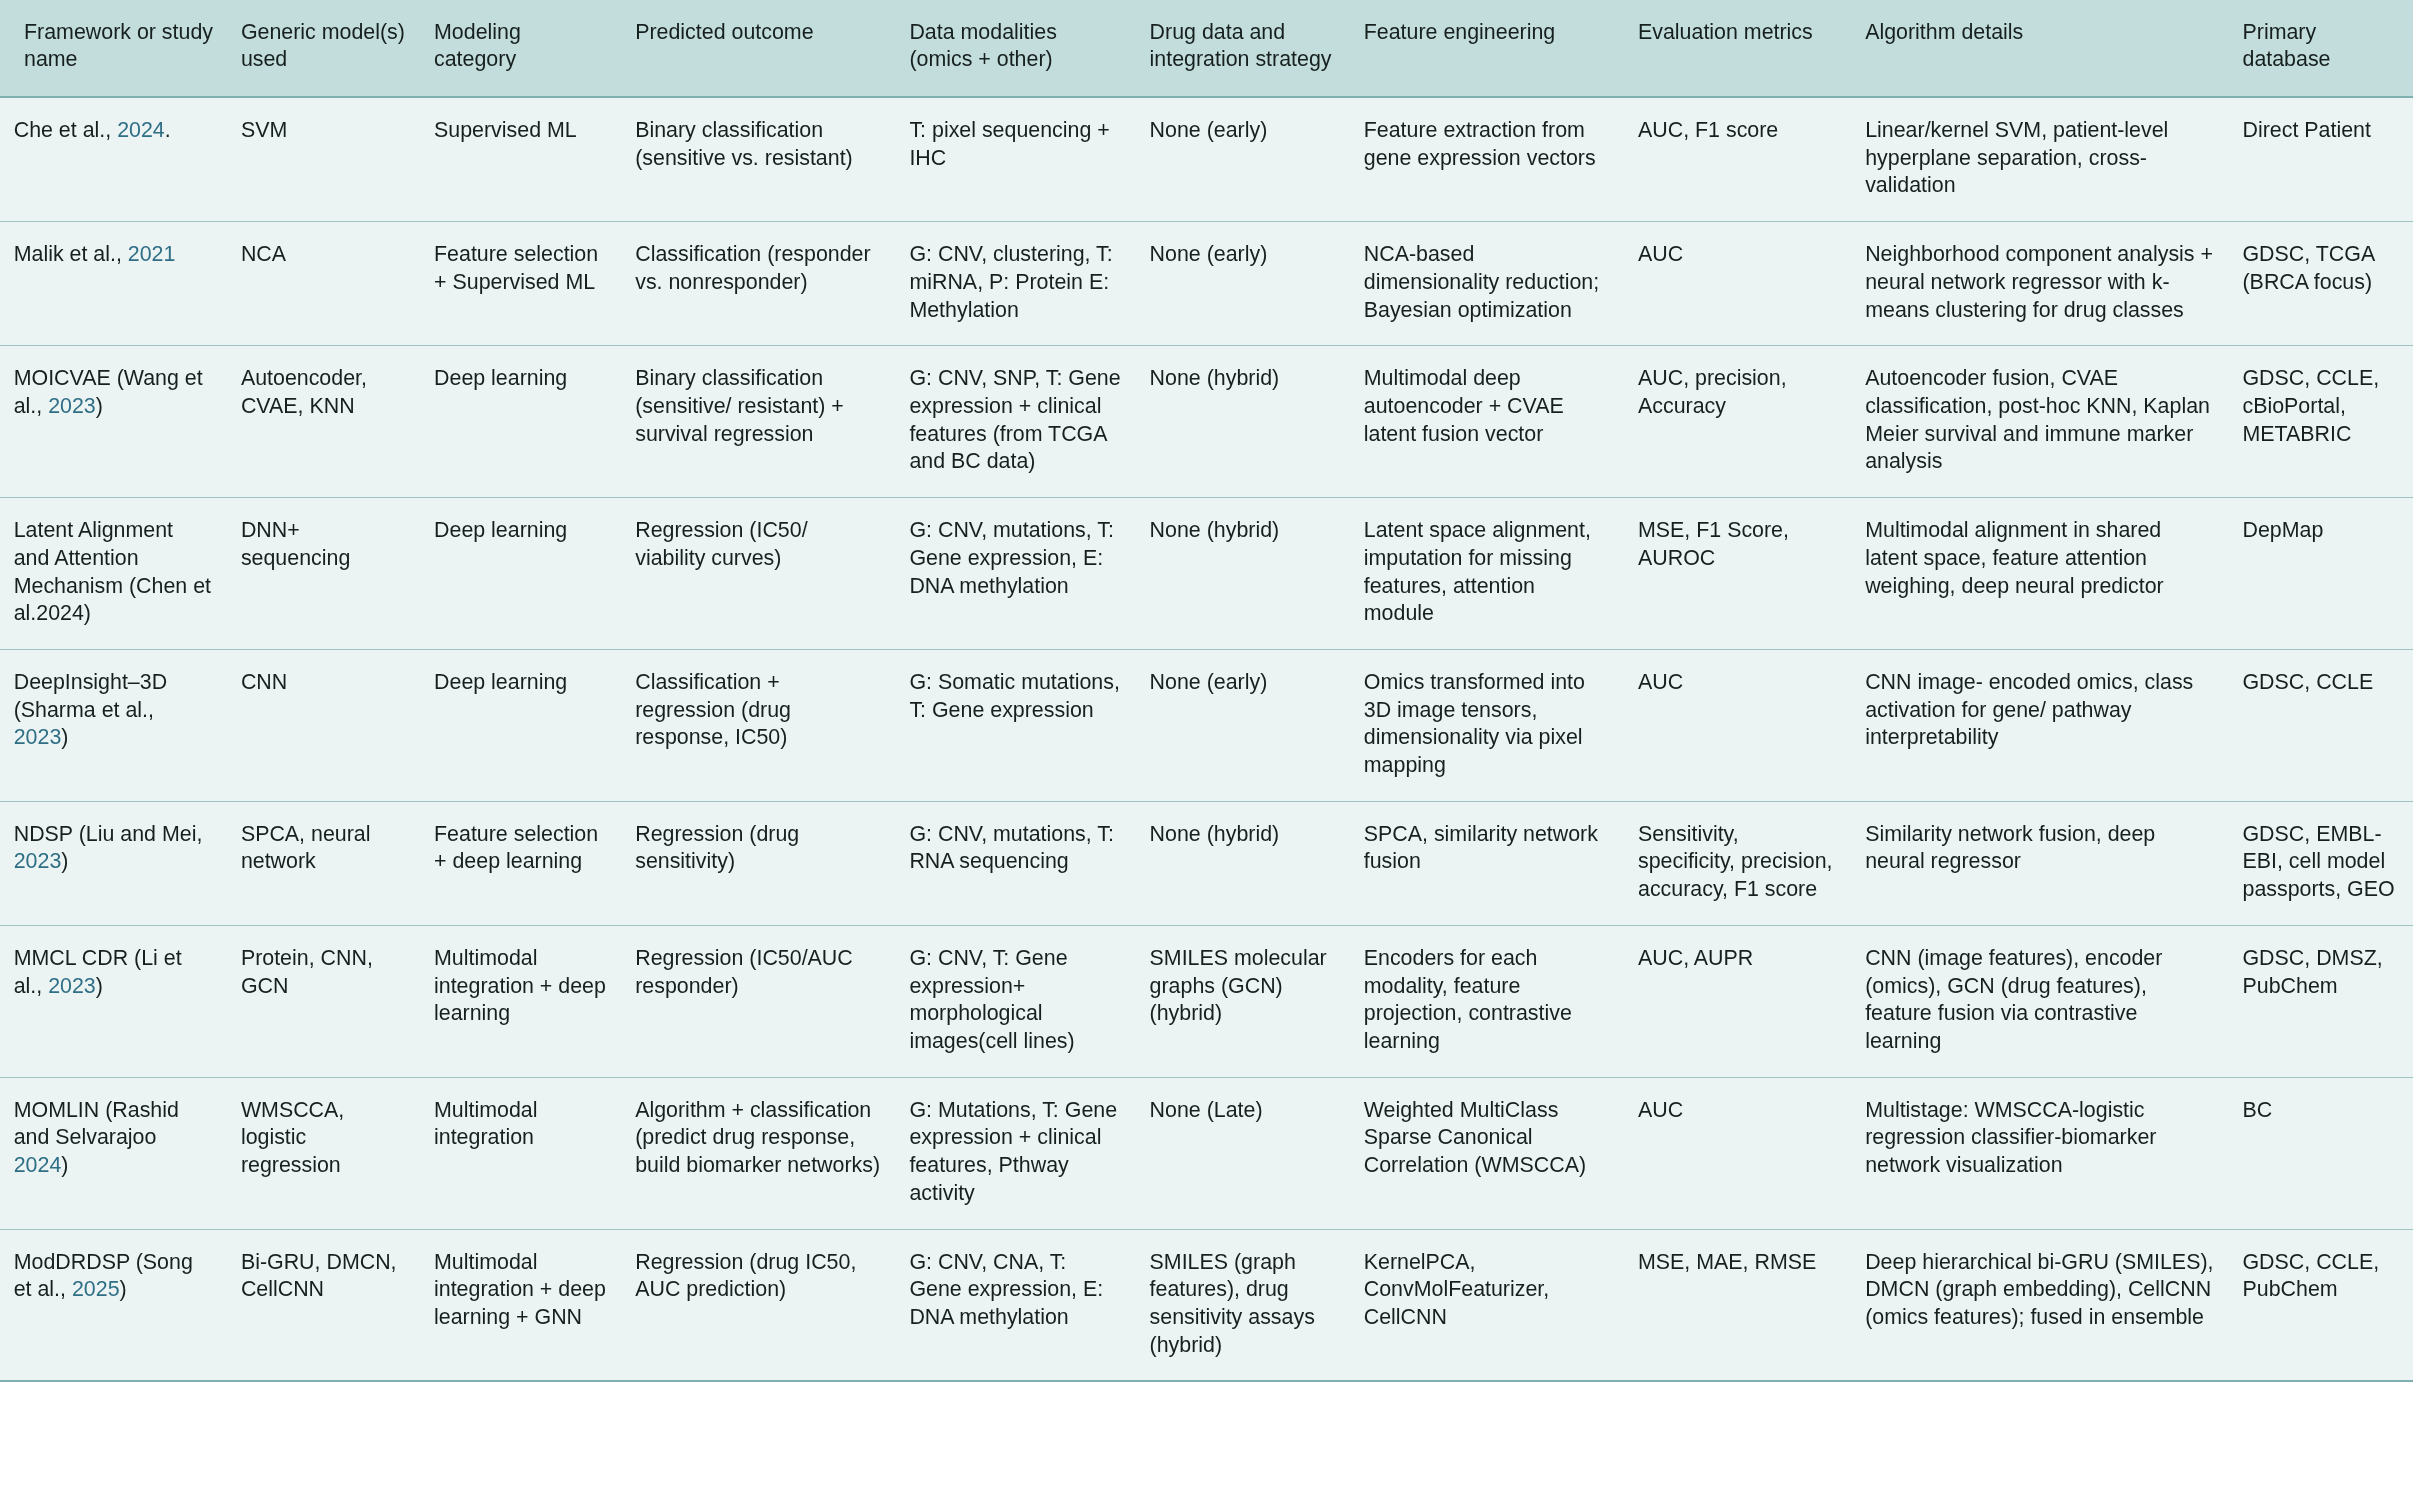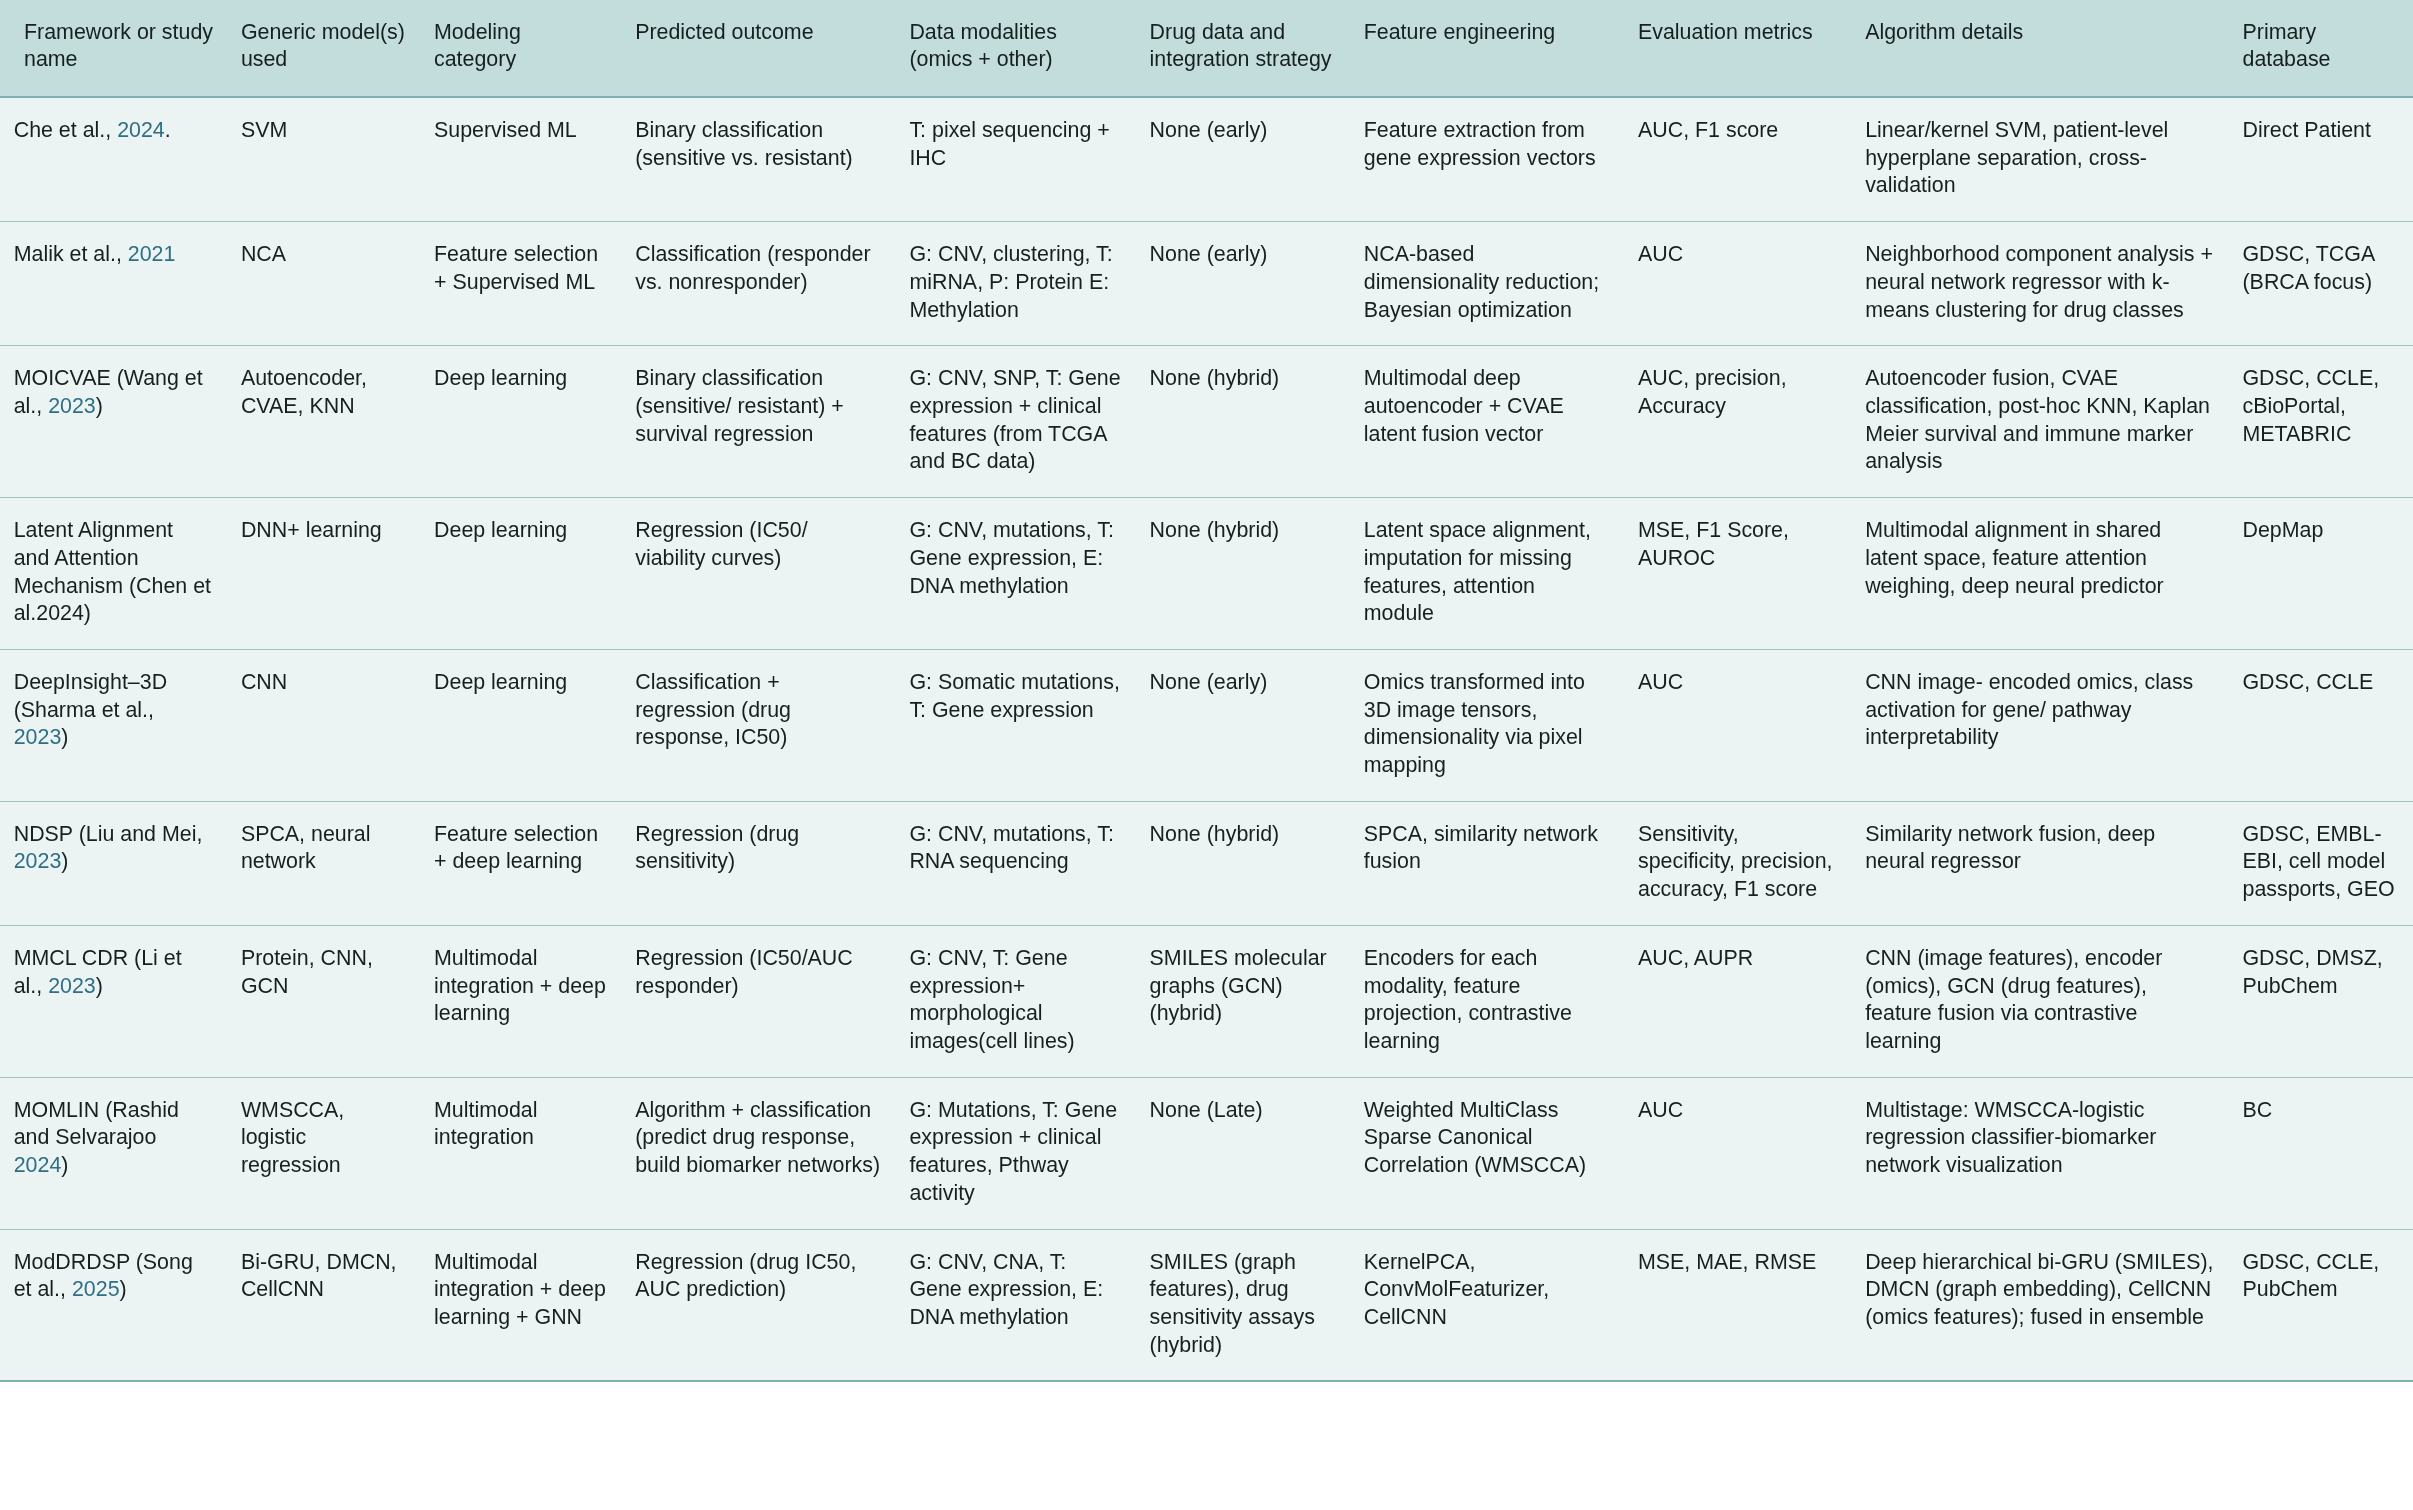--- a/index.html
+++ b/index.html
@@ -121,21 +121,21 @@
         <td>Binary classification (sensitive/ resistant) + survival regression</td>
         <td>G: CNV, SNP, T: Gene expression + clinical features (from TCGA and BC data)</td>
         <td>None (hybrid)</td>
         <td>Multimodal deep autoencoder + CVAE latent fusion vector</td>
         <td>AUC, precision, Accuracy</td>
         <td>Autoencoder fusion, CVAE classification, post-hoc KNN, Kaplan Meier survival and immune marker analysis</td>
         <td>GDSC, CCLE, cBioPortal, METABRIC</td>
       </tr>
       <tr>
         <td><span>Latent Alignment and Attention Mechanism (Chen et al.2024)</span><span class="yr"></span><span></span></td>
-        <td>DNN+ learning</td>
+        <td>DNN+ sequencing</td>
         <td>Deep learning</td>
         <td>Regression (IC50/ viability curves)</td>
         <td>G: CNV, mutations, T: Gene expression, E: DNA methylation</td>
         <td>None (hybrid)</td>
         <td>Latent space alignment, imputation for missing features, attention module</td>
         <td>MSE, F1 Score, AUROC</td>
         <td>Multimodal alignment in shared latent space, feature attention weighing, deep neural predictor</td>
         <td>DepMap</td>
       </tr>
       <tr>

